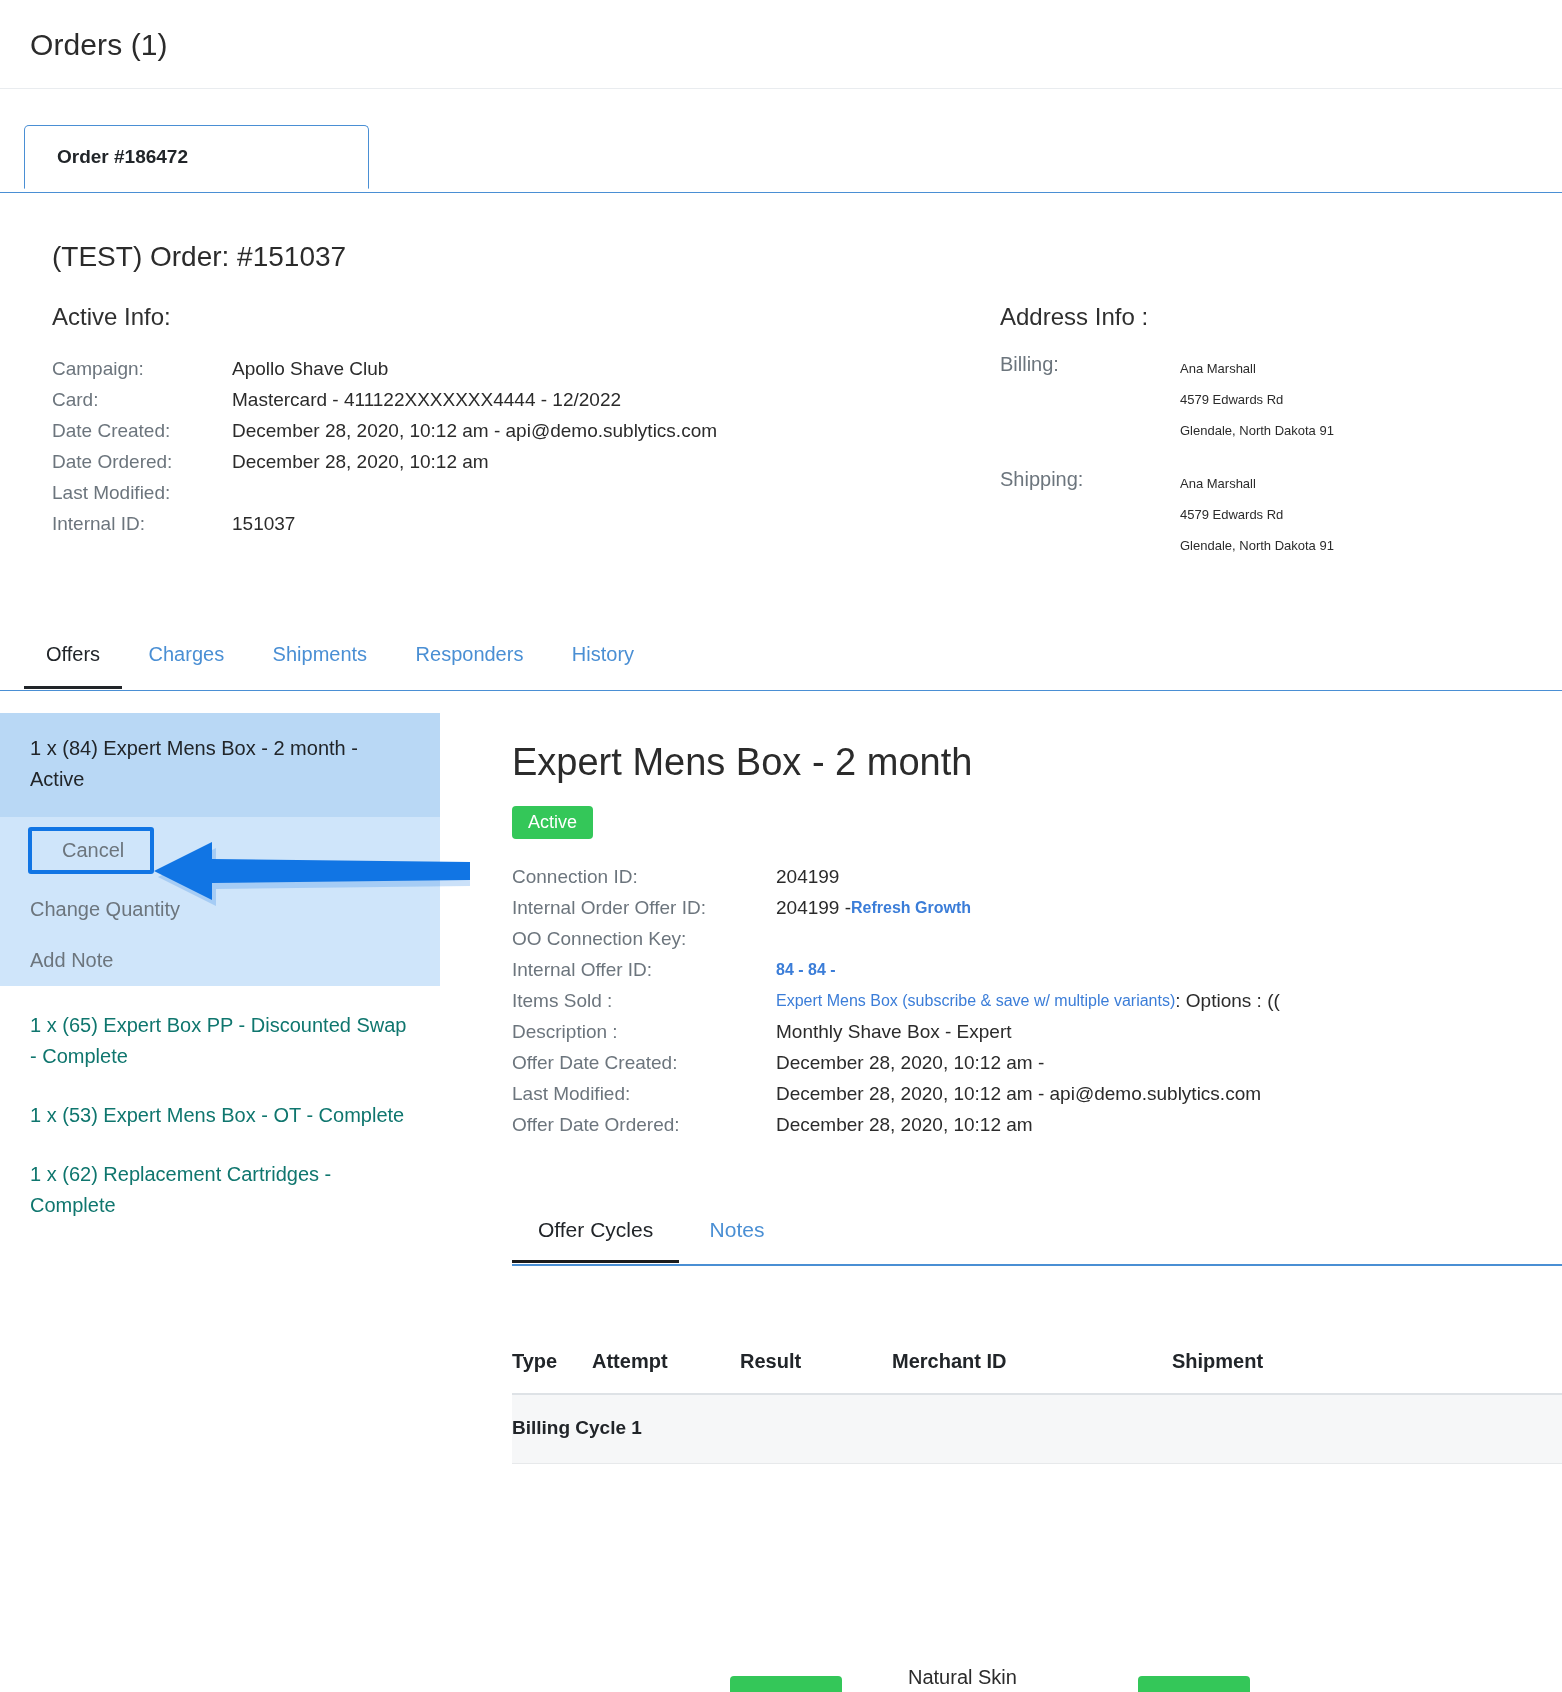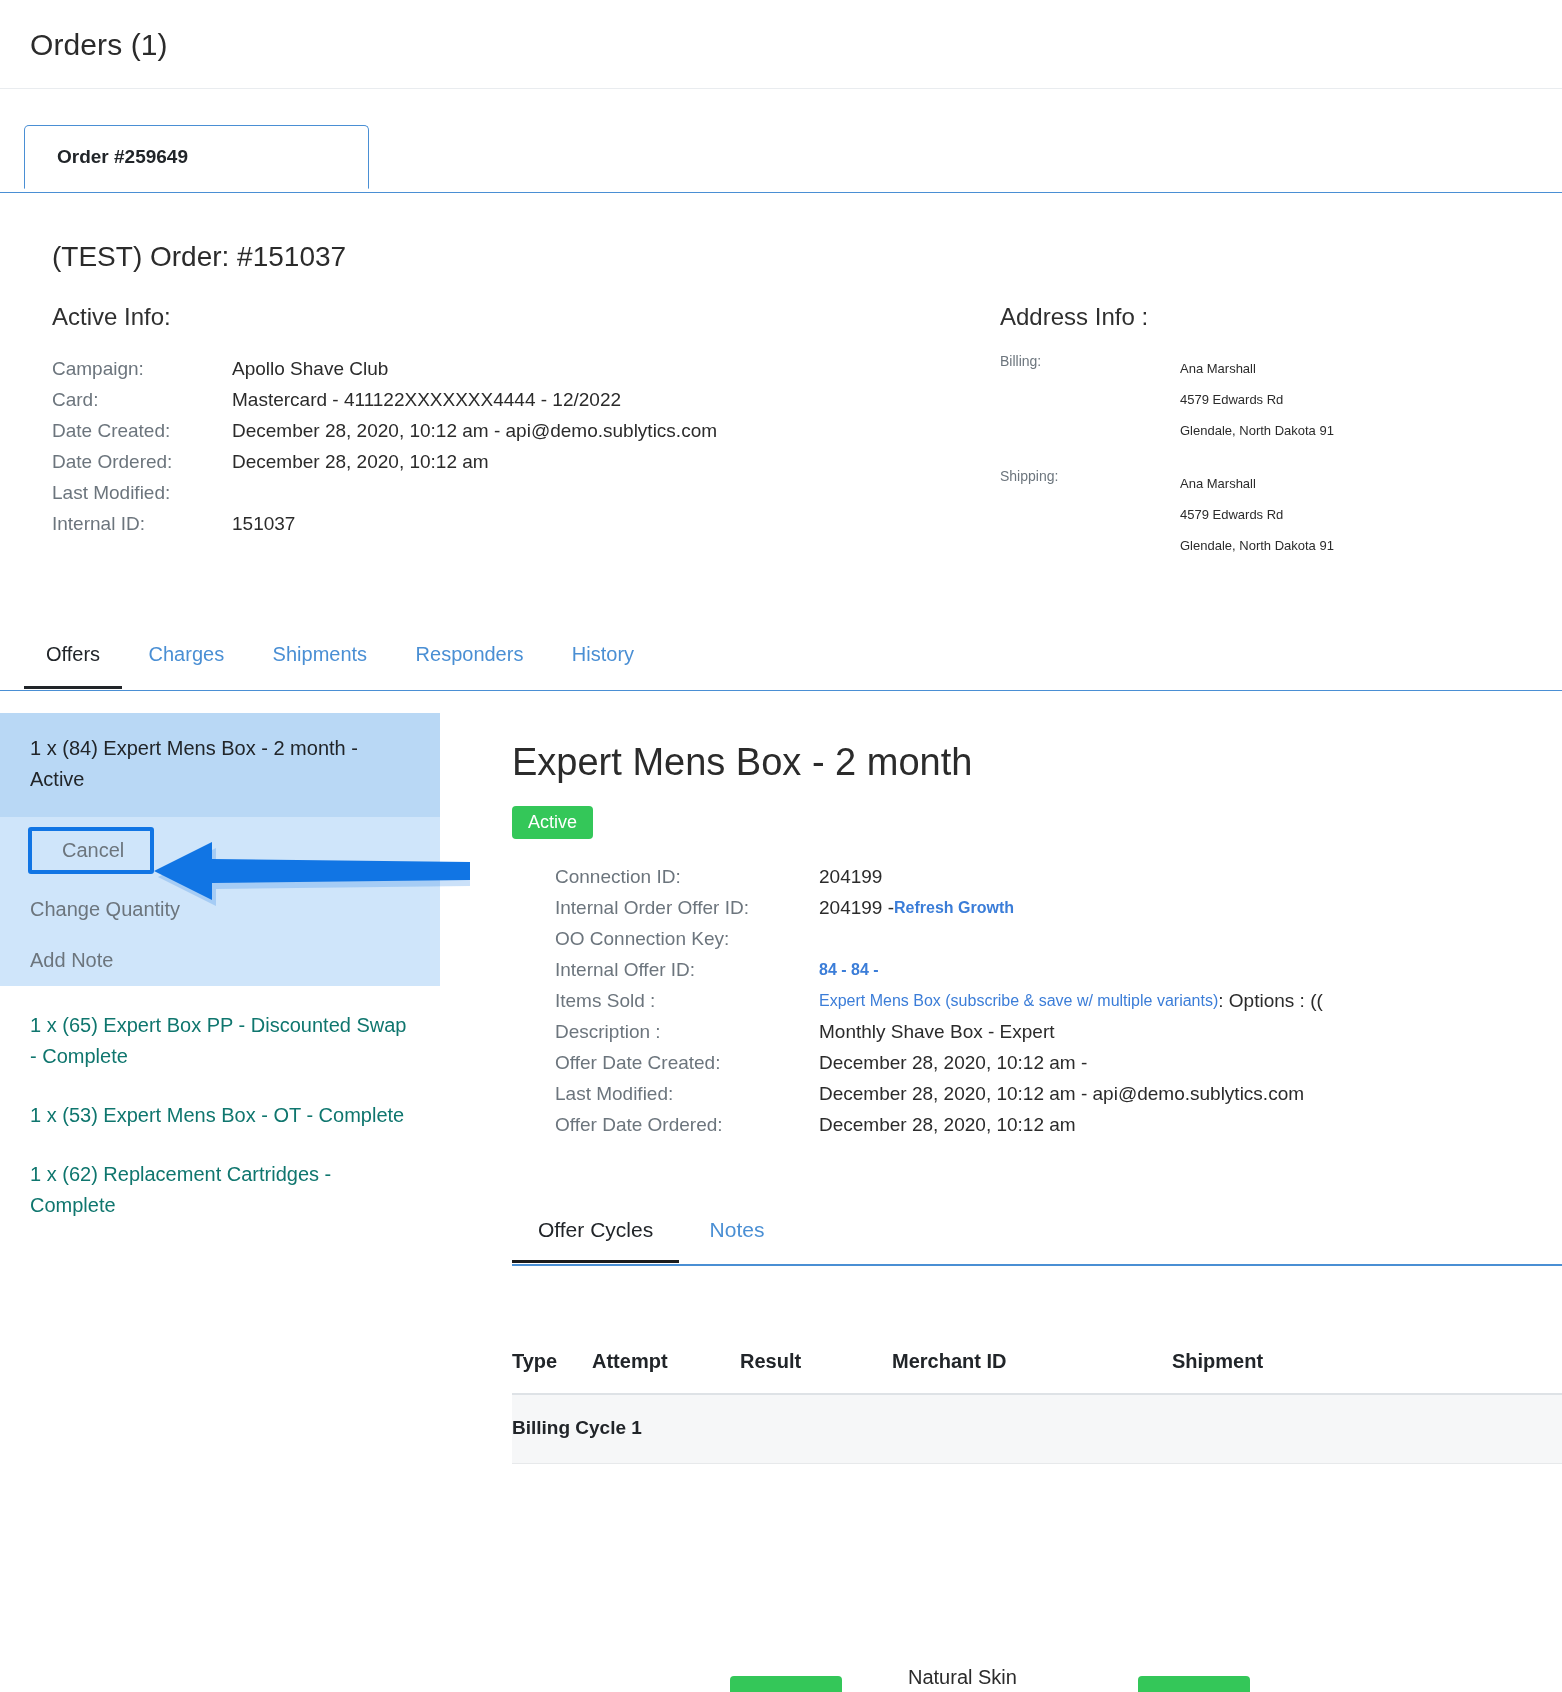--- a/index.html
+++ b/index.html
@@ -96,21 +96,21 @@
   .addr-block { line-height: 31px; }
   .addr-block div {
     color: #2b2b2b;
     font-size: 13px;
     white-space: nowrap;
   }
   .addr-row { display: flex; }
   .addr-row .k {
     width: 180px;
     color: #6c757d;
-    font-size: 14px;
+    font-size: 20px;
     flex: 0 0 auto;
   }
   .addr-gap { height: 22px; }
 
   
   .subtabs {
     position: relative;
     margin: 72px 0 0 0;
     padding-left: 24px;
     height: 58px;
@@ -197,21 +197,21 @@
   .badge {
     display: inline-block;
     background: #34c759;
     color: #fff;
     font-size: 18px;
     font-weight: 400;
     padding: 6px 16px;
     border-radius: 4px;
     margin-bottom: 22px;
   }
-  .d-kv { display: flex; line-height: 31px; white-space: nowrap; margin-left: 43px; }
+  .d-kv { display: flex; line-height: 31px; white-space: nowrap; }
   .d-kv .k {
     width: 264px;
     flex: 0 0 264px;
     color: #6c757d;
     font-size: 19px;
   }
   .d-kv .v { color: #2b2b2b; font-size: 19px; }
   .lnk { color: #3b7dd8; }
   .lnk.bold { font-weight: 700; }
   .v.bold { font-weight: 400; }
@@ -308,21 +308,21 @@
   }
 </style>
 </head>
 <body>
 
 <div class="page-header">
   <div class="page-title">Orders (1)</div>
 </div>
 
 <div class="tabstrip">
-  <div class="order-tab">Order #259649</div>
+  <div class="order-tab">Order #186472</div>
   <div class="rule"></div>
 </div>
 
 <div class="order-body">
 
   <div class="order-heading">(TEST) Order: #151037</div>
 
   <div class="info-cols">
 
     <div class="info-col-left">

